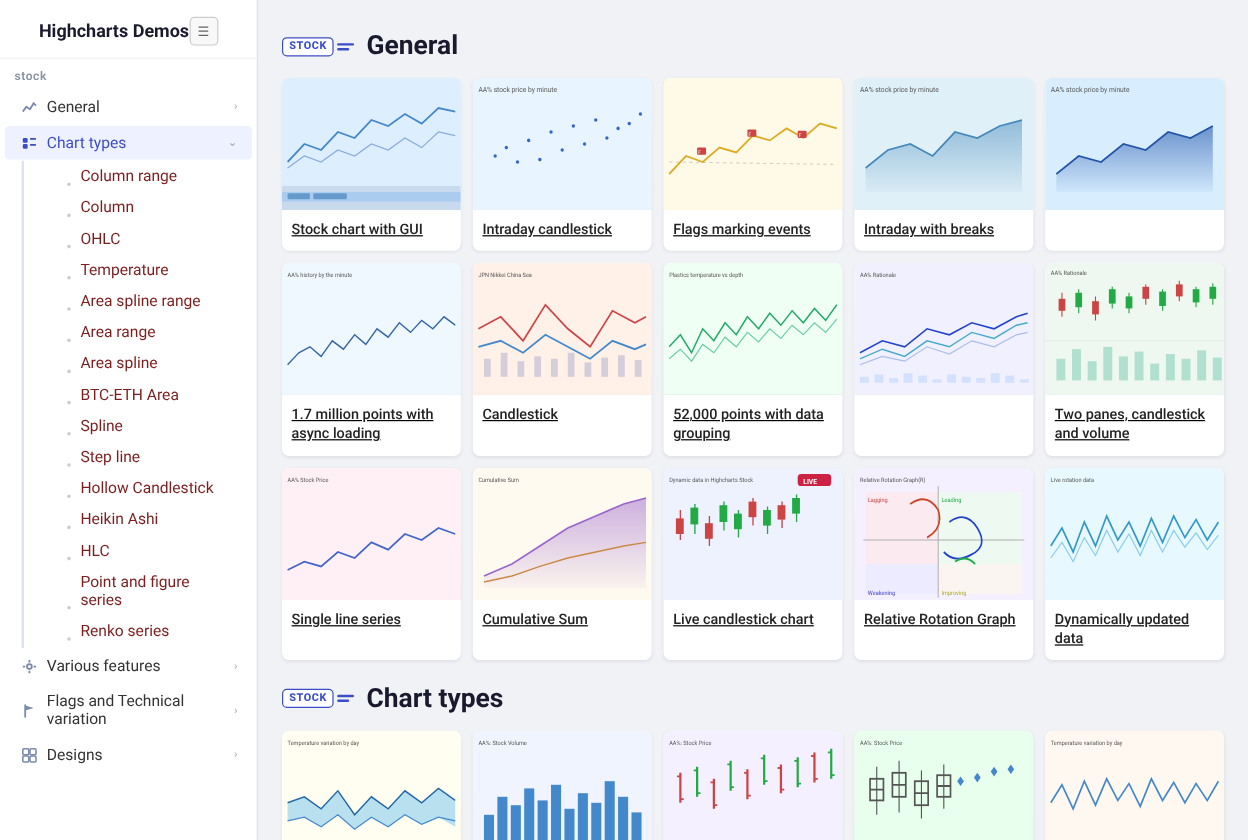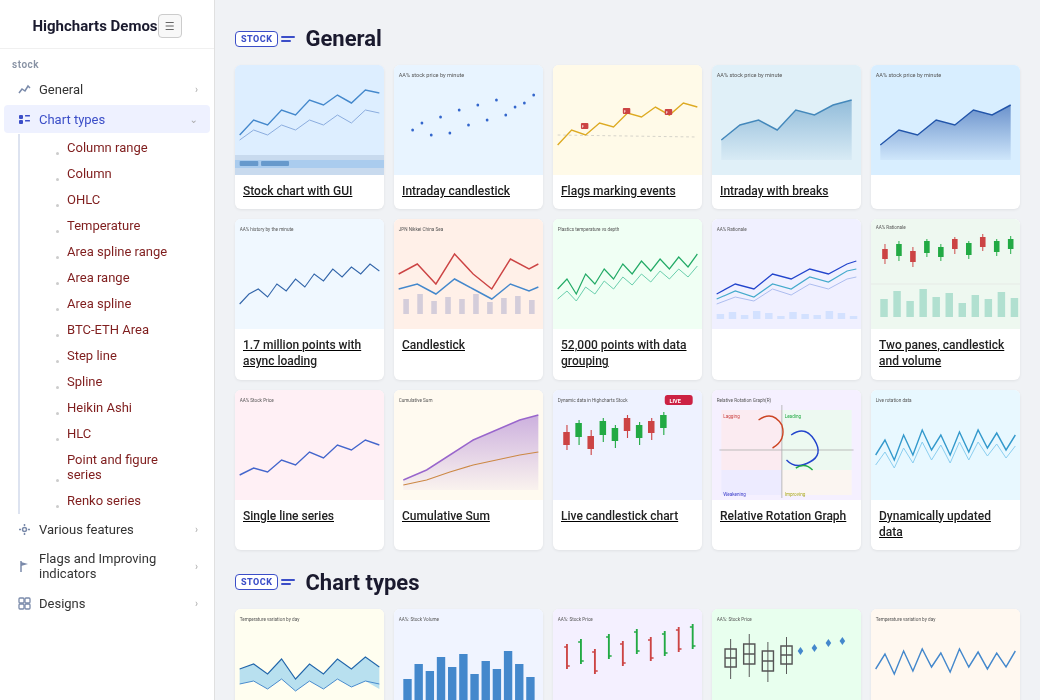--- a/index.html
+++ b/index.html
@@ -261,24 +261,27 @@
     <div class="sidebar-sub-item">
         <span>Area range</span>
       </div>
     <div class="sidebar-sub-item">
         <span>Area spline</span>
       </div>
     <div class="sidebar-sub-item">
         <span>BTC-ETH Area</span>
       </div>
     <div class="sidebar-sub-item">
+        <span>Spline</span>
+      </div>
+    <div class="sidebar-sub-item">
         <span>Step line</span>
       </div>
     <div class="sidebar-sub-item">
-        <span>Spline</span>
+        <span>Hollow Candlestick</span>
       </div>
     <div class="sidebar-sub-item">
         <span>Heikin Ashi</span>
       </div>
     <div class="sidebar-sub-item">
         <span>HLC</span>
       </div>
     <div class="sidebar-sub-item">
         <span>Point and figure series</span>
       </div>
@@ -301,21 +304,21 @@
     <span class="chevron">›</span>
   </div>
 
   <div class="sidebar-item">
     <span class="item-icon">
       <svg width="13" height="13" viewBox="0 0 13 13">
           <line x1="3" y1="1" x2="3" y2="12" stroke="#7a8aaa" stroke-width="1.5"></line>
           <path d="M3 2 L10 4 L3 6" fill="#7a8aaa"></path>
         </svg>
     </span>
-    <span class="item-label">Flags and Improving indicators</span>
+    <span class="item-label">Flags and Technical variation</span>
     <span class="chevron">›</span>
   </div>
 
   <div class="sidebar-item">
     <span class="item-icon">
       <svg width="13" height="13" viewBox="0 0 13 13">
           <rect x="1" y="1" width="5" height="5" rx="1" fill="none" stroke="#7a8aaa" stroke-width="1.3"></rect>
           <rect x="7" y="1" width="5" height="5" rx="1" fill="none" stroke="#7a8aaa" stroke-width="1.3"></rect>
           <rect x="1" y="7" width="5" height="5" rx="1" fill="none" stroke="#7a8aaa" stroke-width="1.3"></rect>
           <rect x="7" y="7" width="5" height="5" rx="1" fill="none" stroke="#7a8aaa" stroke-width="1.3"></rect>

